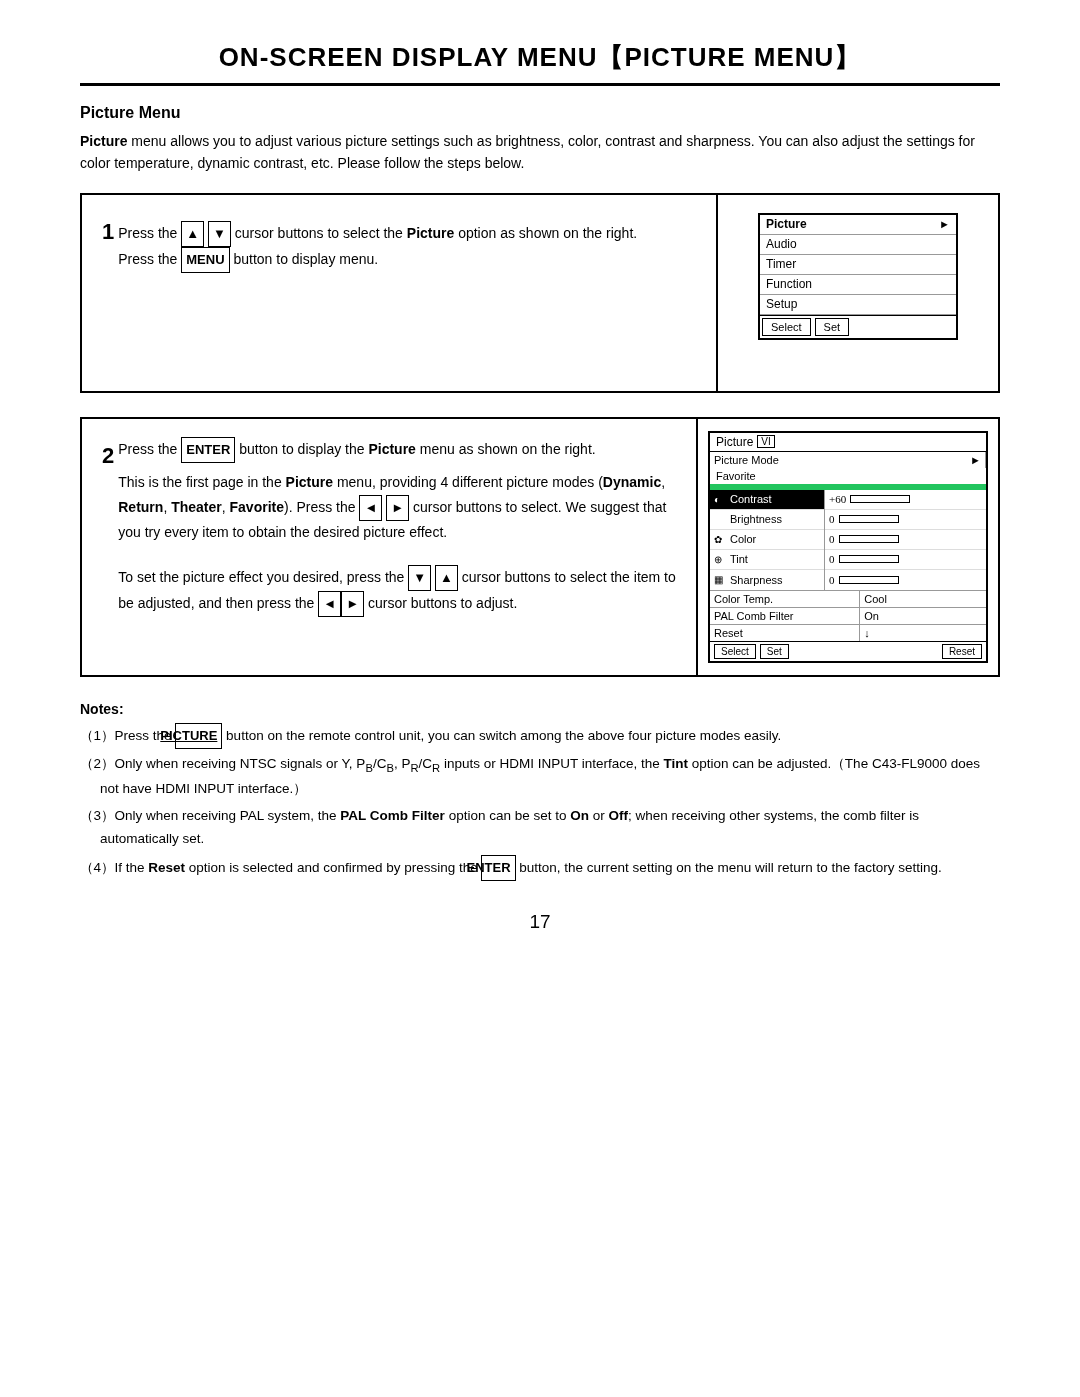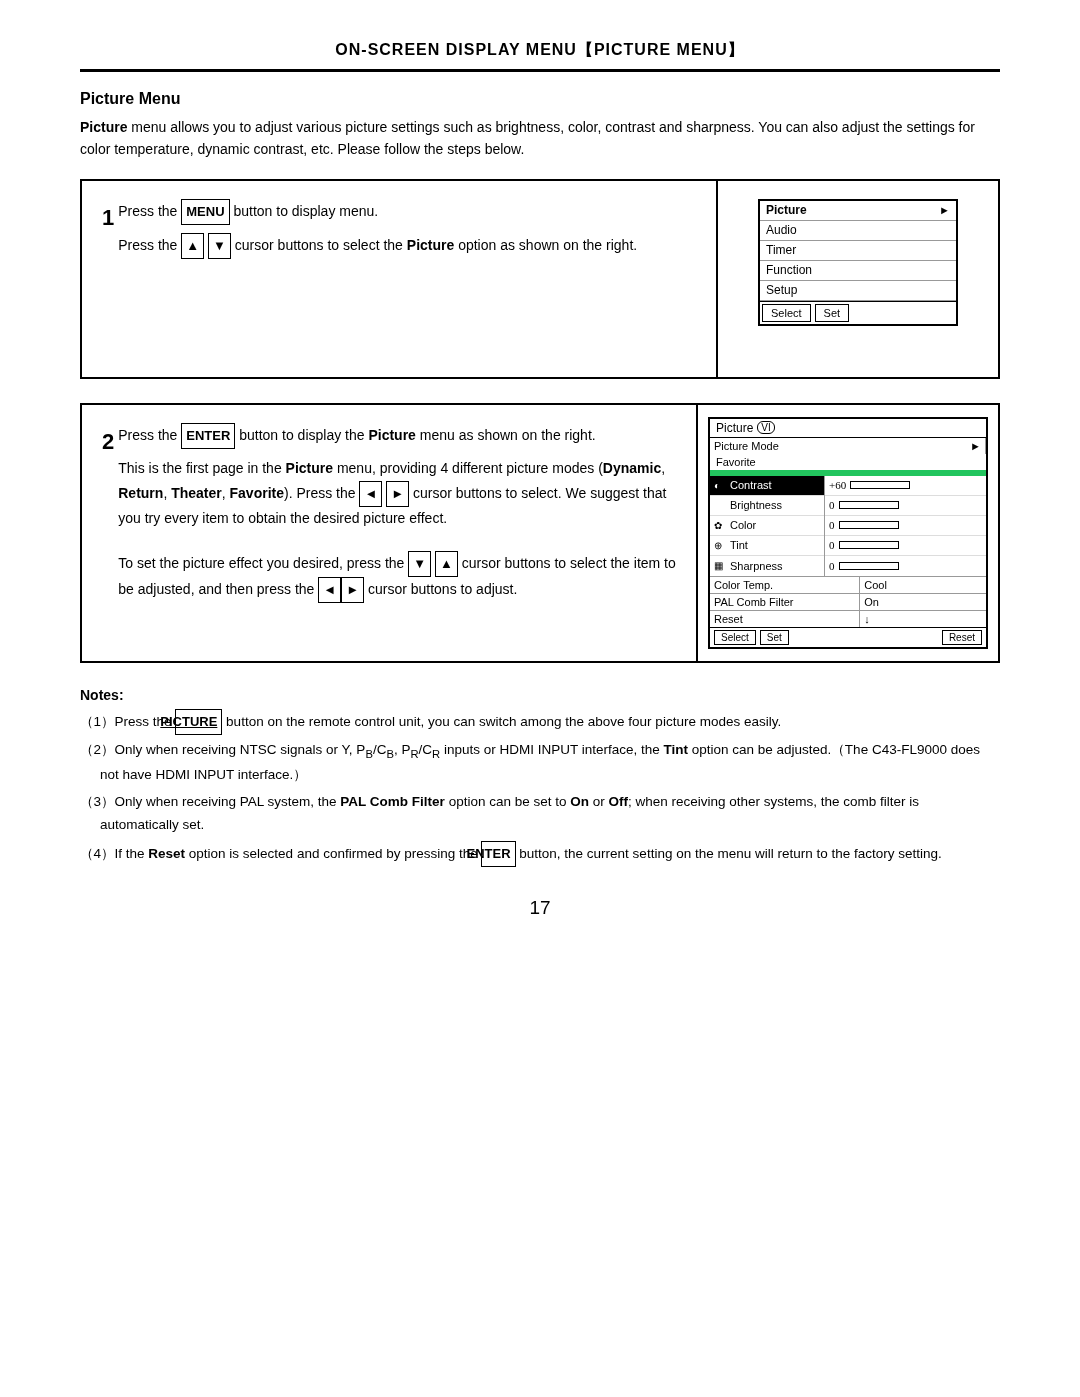--- a/index.html
+++ b/index.html
@@ -6,21 +6,21 @@
     body {
       background: #fff;
       font-family: Arial, sans-serif;
       font-size: 14px;
       color: #000;
       width: 1080px;
       min-height: 1397px;
       padding: 40px 80px;
     }
     .page-title {
-      font-size: 16px;
+      font-size: 26px;
       font-weight: bold;
       text-align: center;
       border-bottom: 3px solid #000;
       padding-bottom: 8px;
       margin-bottom: 18px;
       letter-spacing: 1px;
     }
     .section-title {
       font-size: 16px;
       font-weight: bold;
@@ -129,21 +129,20 @@
     .pic-menu-header {
       display: flex;
       align-items: center;
       border-bottom: 1px solid #000;
       padding: 2px 6px;
       font-size: 12px;
     }
     .pic-menu-header span.vi {
       margin-left: 6px;
       font-size: 11px;
-      border-radius: 6px;
     }
     .pic-row {
       display: flex;
       align-items: center;
       border-bottom: 1px solid #ddd;
       padding: 2px 4px;
       min-height: 20px;
       font-size: 11px;
     }
     .pic-row:last-child { border-bottom: none; }
@@ -226,24 +225,24 @@
 
 <div class="intro-text">
   <strong>Picture</strong> menu allows you to adjust various picture settings such as brightness, color, contrast and sharpness. You can also adjust the settings for color temperature, dynamic contrast, etc. Please follow the steps below.
 </div>
 
 <div class="step-block">
   <div class="step-left">
     <div class="step-inline">
       <span class="step-number">1</span>
       <div class="step-content">
-        <div>Press the <span class="kbd">MENU</span> button to display menu.</div>
         <div style="margin-top:8px;">
           Press the <span class="kbd">▲</span> <span class="kbd">▼</span> cursor buttons to select the <strong>Picture</strong> option as shown on the right.
         </div>
+        <div>Press the <span class="kbd">MENU</span> button to display menu.</div>
       </div>
     </div>
   </div>
   <div class="step-right">
     <div class="menu-box">
       <div class="menu-row header-row">
         <span>Picture</span>
         <span class="menu-arrow">►</span>
       </div>
       <div class="menu-row">Audio</div>

